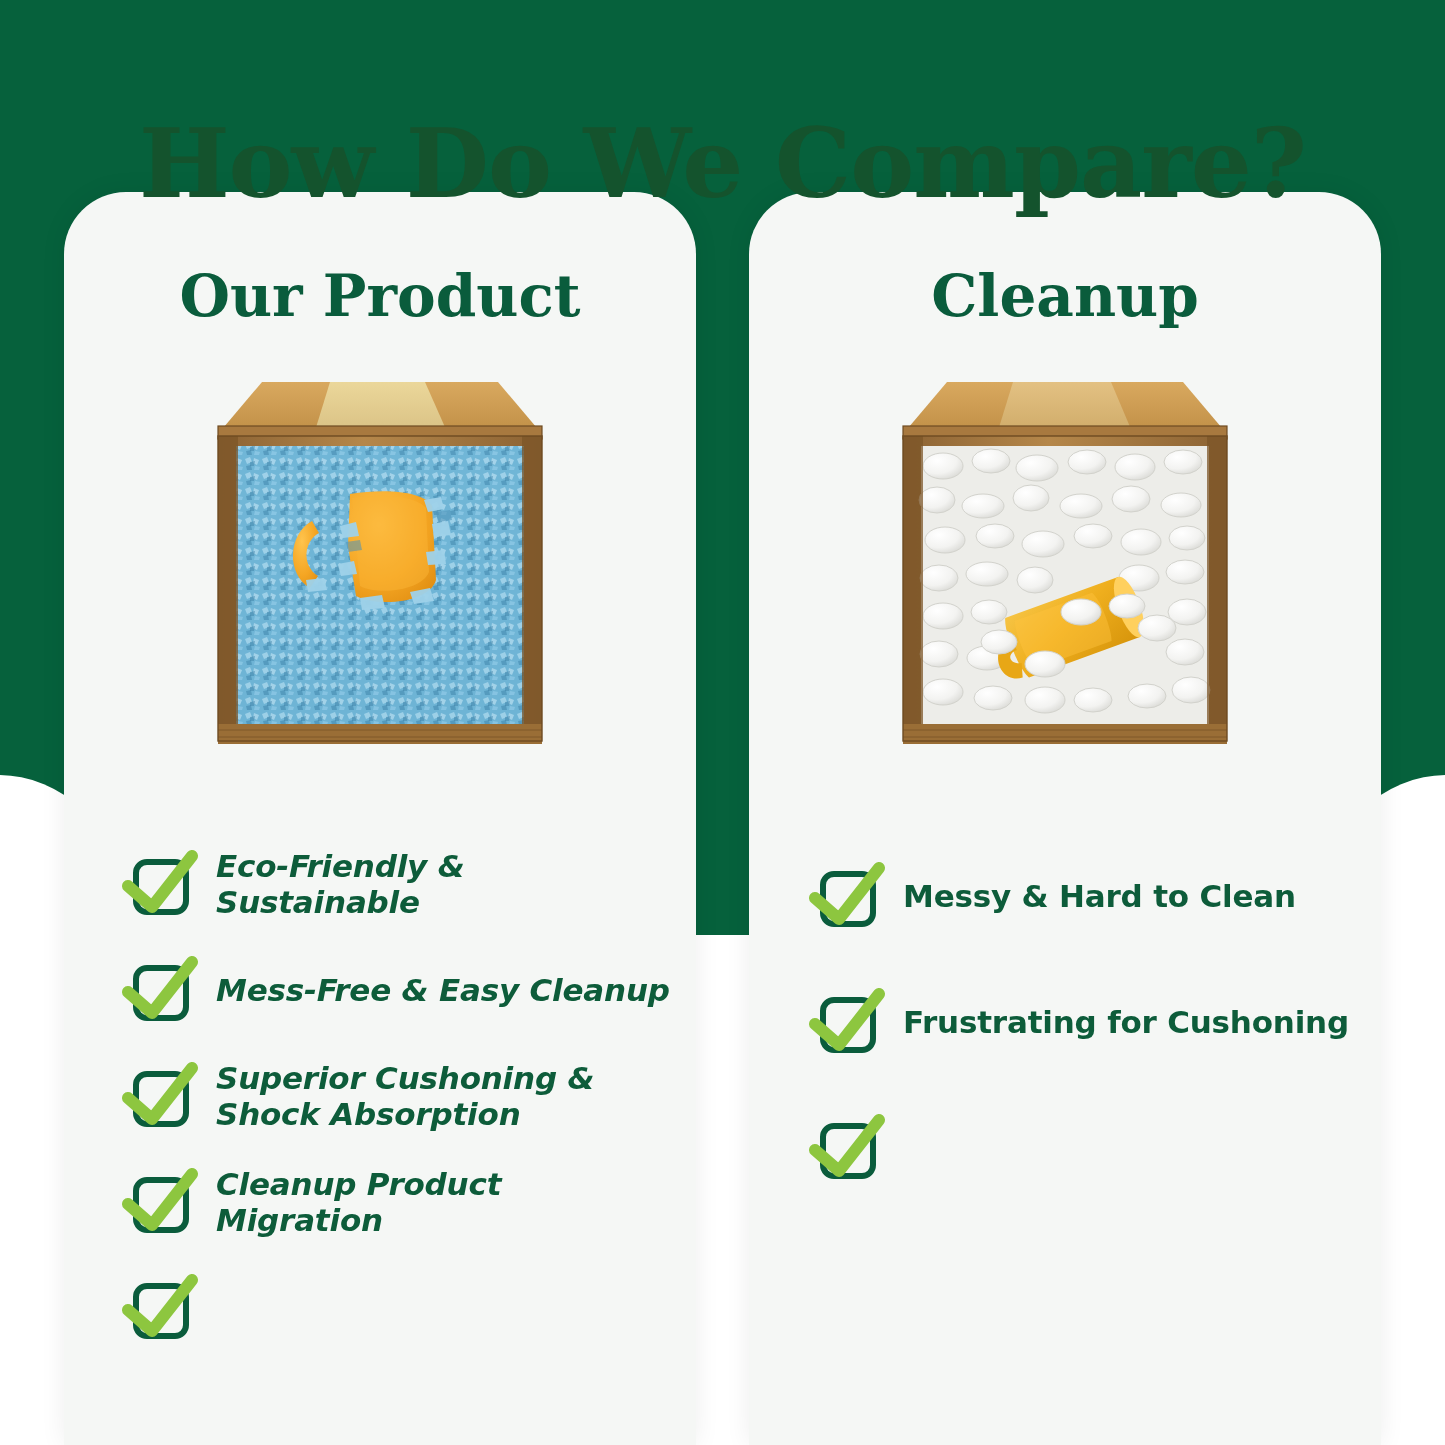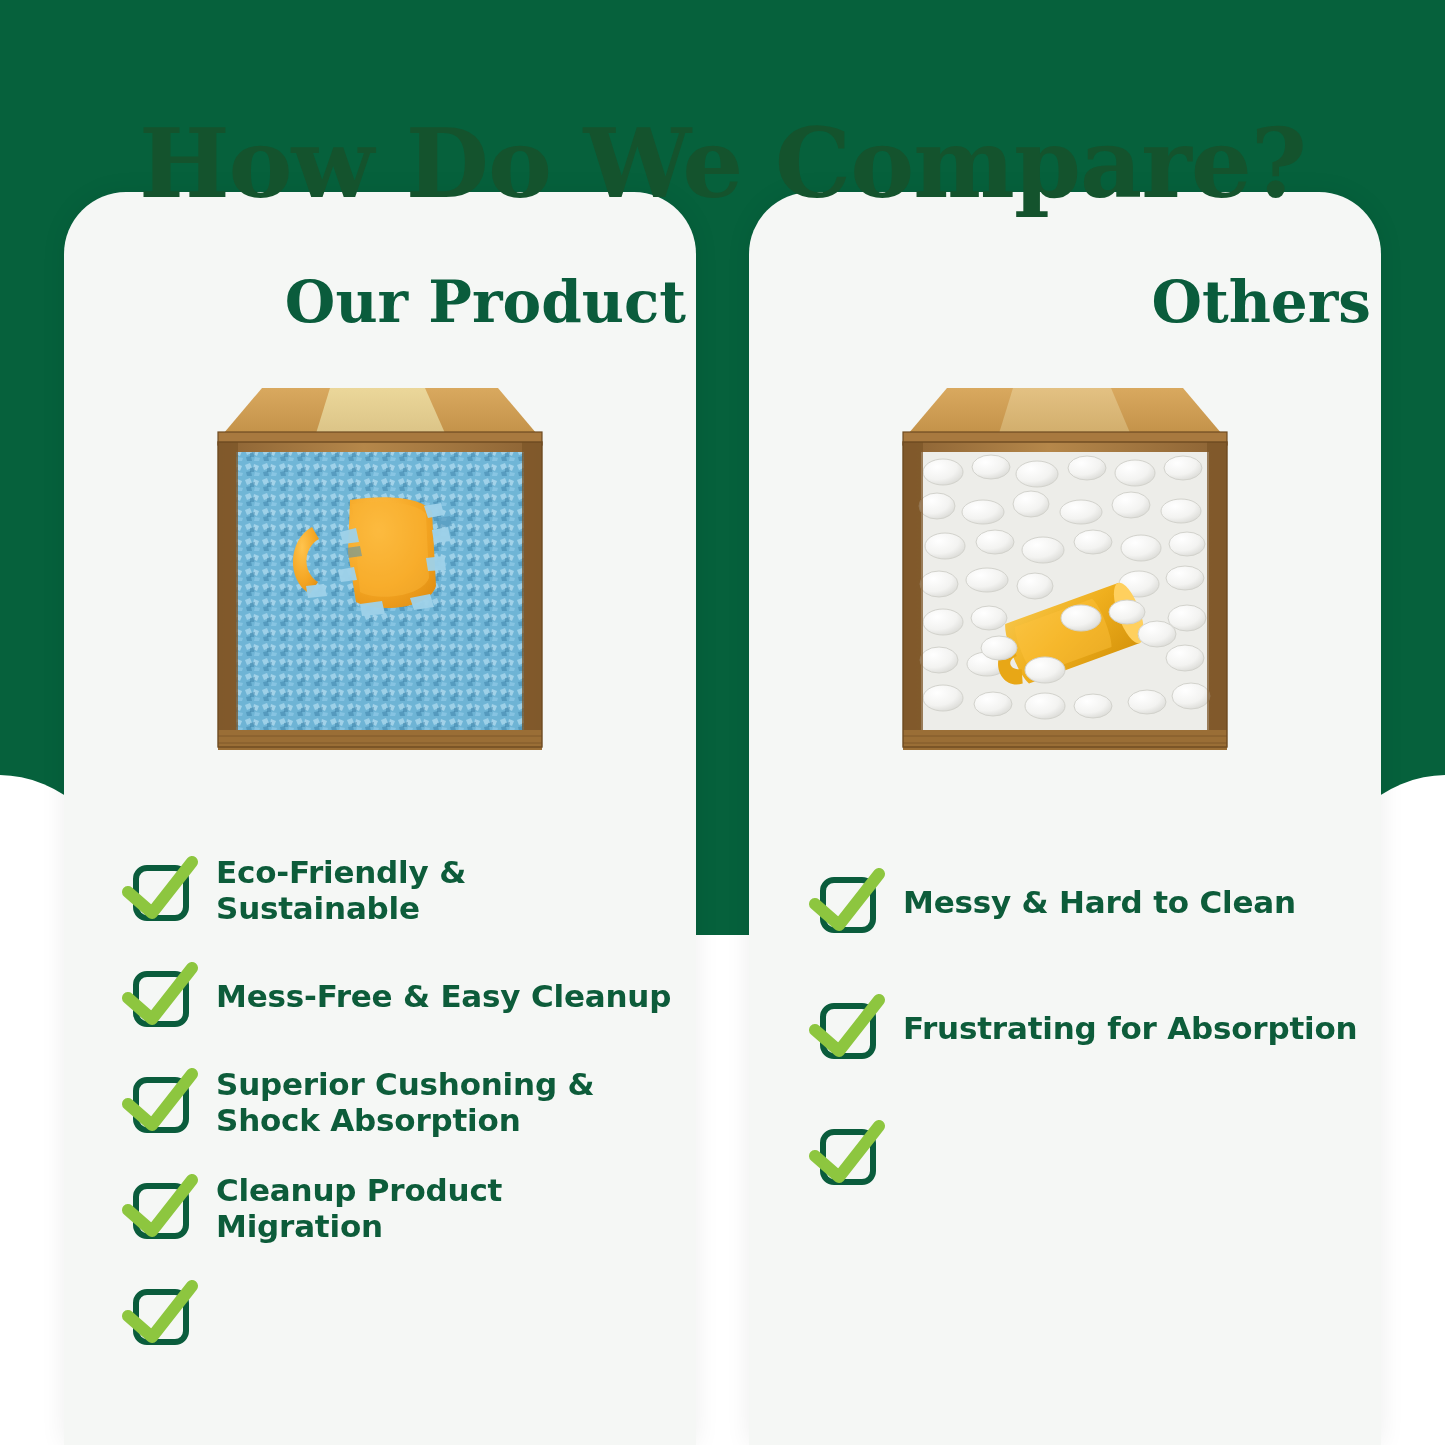--- a/index.html
+++ b/index.html
@@ -87,23 +87,23 @@
     width: 632px;
     background: #F5F7F5;
     border-top-left-radius: 62px;
     border-top-right-radius: 62px;
     box-shadow: 0 0 26px rgba(0,0,0,0.07);
     position: relative;
     overflow: hidden;
   }
 
   .card-title {
-    margin: 10px;
+    margin: 4px;
     padding-top: 66px;
-    text-align: right;
+    text-align: center;
     font-family: "DejaVu Serif", "Liberation Serif", serif;
     font-weight: bold;
     font-size: 58px;
     color: #0A5C3C;
     letter-spacing: 0px;
   }
 
   
   .box-figure {
     margin: 36px auto 0 auto;
@@ -146,21 +146,21 @@
     font-size: 31px;
     line-height: 1.16;
     color: #0D5C3A;
     letter-spacing: -0.2px;
   }
 
   .card-left  .feature-list { padding-top: 76px; }
   .card-right .feature-list { padding-top: 78px; }
 
   .card-right .feature-item { min-height: 108px; }
-  .card-left  .feature-item { min-height: 88px; }
+  .card-left  .feature-item { min-height: 88px; font-style: italic; }
 </style>
 </head>
 <body>
 
 <div class="poster">
 
   <div class="green-banner"></div>
   <div class="banner-notch-left"></div>
   <div class="banner-notch-right"></div>
 
@@ -290,21 +290,21 @@
             <svg viewBox="0 0 78 78" xmlns="http://www.w3.org/2000/svg">
               <rect x="14" y="16" width="50" height="50" rx="11" ry="11" fill="none" stroke="#0A5C3C" stroke-width="6"></rect>
               <path d="M6 40 L30 61 L70 10" fill="none" stroke="#8DC63F" stroke-width="12" stroke-linecap="round" stroke-linejoin="round"></path>
             </svg>
           </span>
         </li>
       </ul>
     </section>
 
     <section class="card card-right">
-      <h2 class="card-title">Others</h2>
+      <h2 class="card-title">Cleanup</h2>
 
       <figure class="box-figure">
         <svg class="box-svg" viewBox="0 0 340 390" xmlns="http://www.w3.org/2000/svg" role="img">
           <defs>
             <linearGradient id="flapR1" x1="0" y1="0" x2="0" y2="1">
               <stop offset="0%" stop-color="#D9A95F"></stop>
                 <stop offset="100%" stop-color="#C08F46"></stop>
             </linearGradient>
             <linearGradient id="flapR2" x1="0" y1="0" x2="0" y2="1">
               <stop offset="0%" stop-color="#E3C183"></stop>
@@ -415,21 +415,21 @@
           </span>
           <span class="feature-label">Messy &amp; Hard to Clean</span>
         </li>
         <li class="feature-item">
           <span class="check-icon">
             <svg viewBox="0 0 78 78" xmlns="http://www.w3.org/2000/svg">
               <rect x="14" y="16" width="50" height="50" rx="11" ry="11" fill="none" stroke="#0A5C3C" stroke-width="6"></rect>
               <path d="M6 40 L30 61 L70 10" fill="none" stroke="#8DC63F" stroke-width="12" stroke-linecap="round" stroke-linejoin="round"></path>
             </svg>
           </span>
-          <span class="feature-label">Frustrating for Absorption</span>
+          <span class="feature-label">Frustrating for Cushoning</span>
         </li>
         <li class="feature-item">
           <span class="check-icon">
             <svg viewBox="0 0 78 78" xmlns="http://www.w3.org/2000/svg">
               <rect x="14" y="16" width="50" height="50" rx="11" ry="11" fill="none" stroke="#0A5C3C" stroke-width="6"></rect>
               <path d="M6 40 L30 61 L70 10" fill="none" stroke="#8DC63F" stroke-width="12" stroke-linecap="round" stroke-linejoin="round"></path>
             </svg>
           </span>
         </li>
       </ul>

